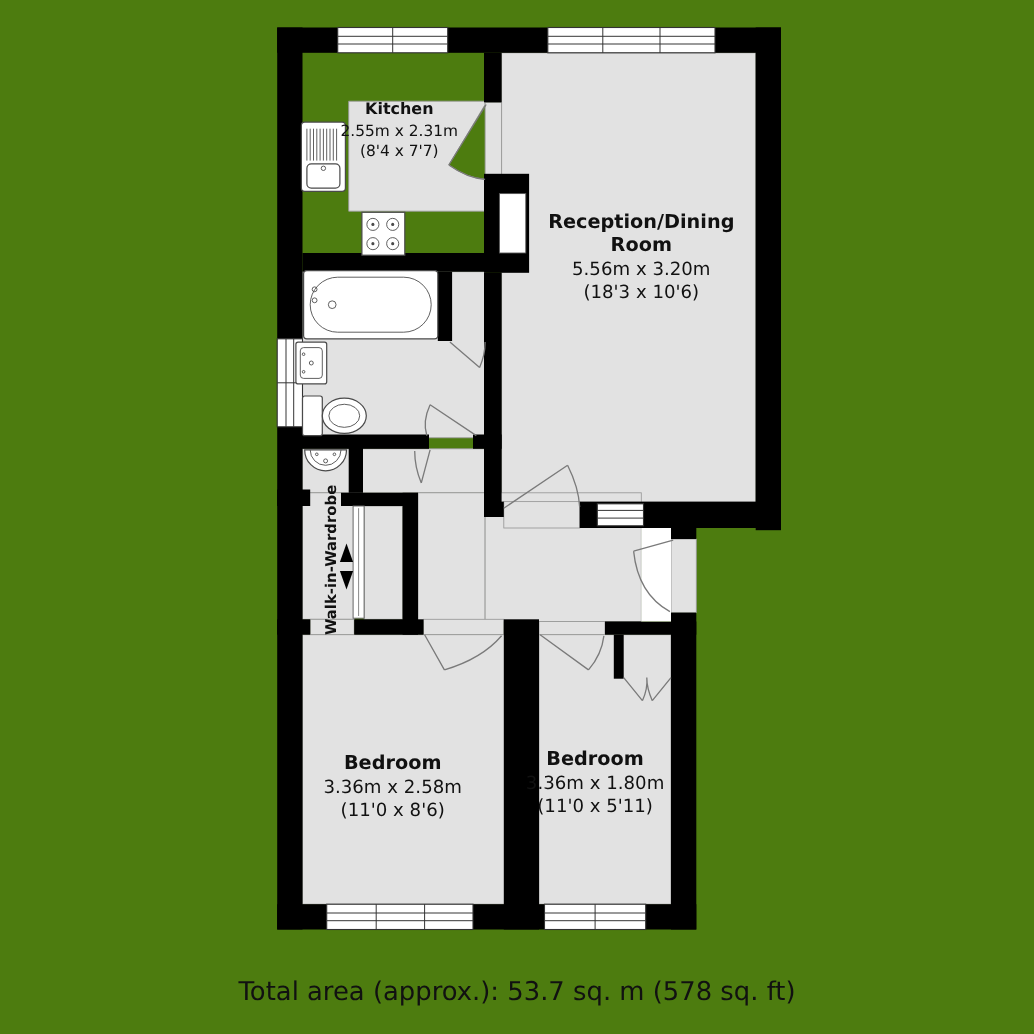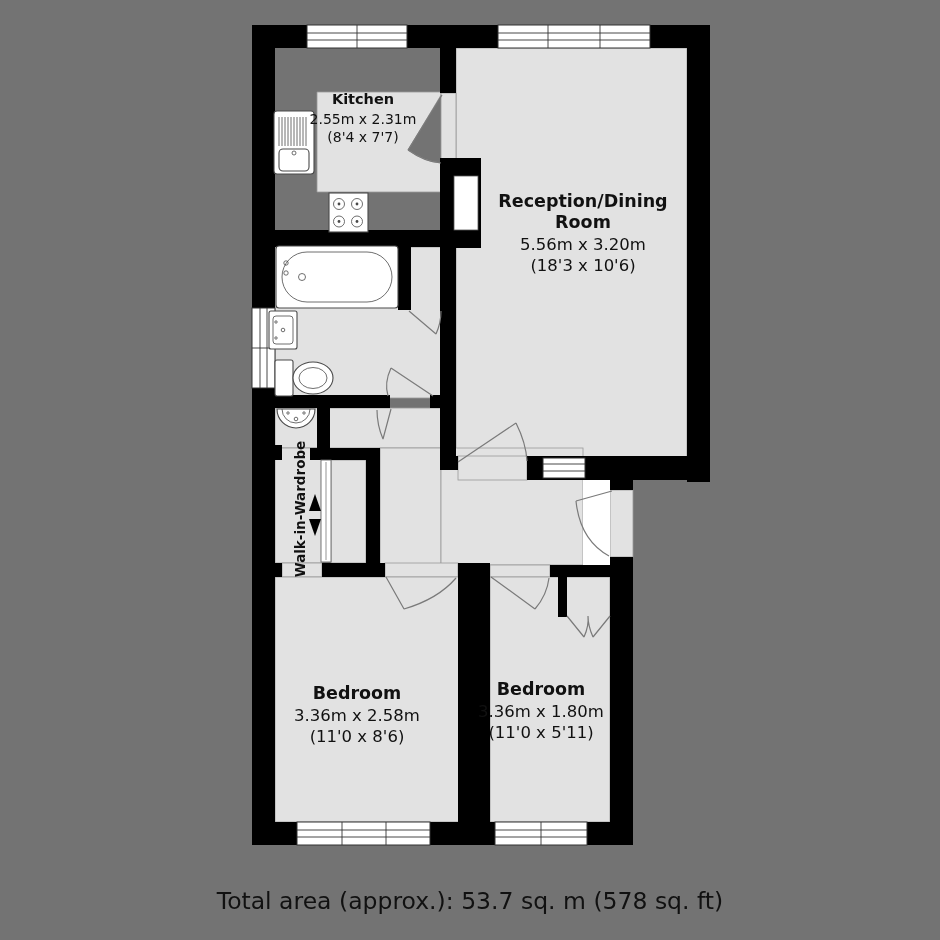--- a/index.html
+++ b/index.html
@@ -1,16 +1,16 @@
 <!DOCTYPE html>
 <html><head>
 <meta charset="utf-8">
 <style>
   html,body{margin:0;padding:0;background:#ffffff;}
-  #stage{position:relative;width:940px;height:940px;background:#737373;overflow:hidden;
+  #stage{position:relative;width:940px;height:940px;background:#4d7c0f;overflow:hidden;
          font-family:"DejaVu Sans","Liberation Sans",sans-serif;}
   svg{display:block;}
   text{fill:#111111;}
   .room-name{font-weight:bold;font-size:17.5px;}
   .room-name-sm{font-weight:bold;font-size:14.5px;}
   .room-dim{font-size:16.5px;}
   .room-dim-sm{font-size:14px;}
   .wardrobe-name{font-weight:bold;font-size:13.5px;}
   .footer-text{font-size:23.5px;}
   .wall{fill:#000000;}

